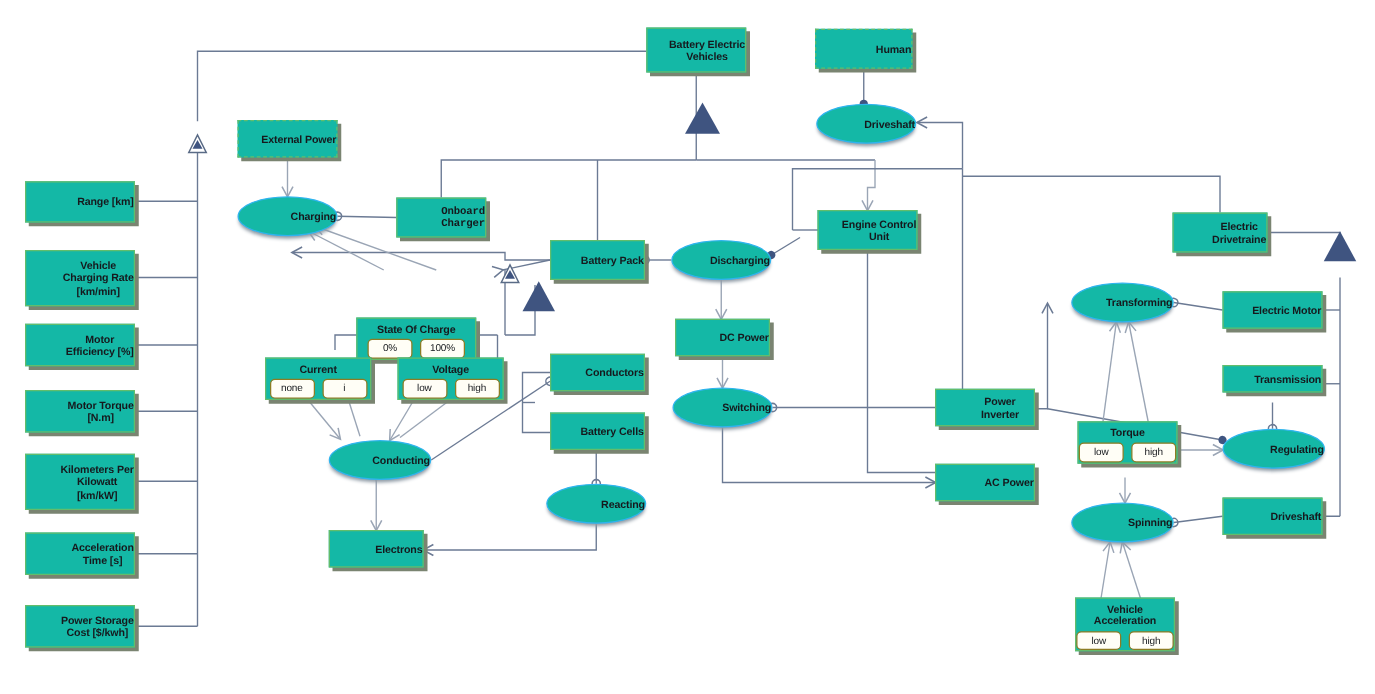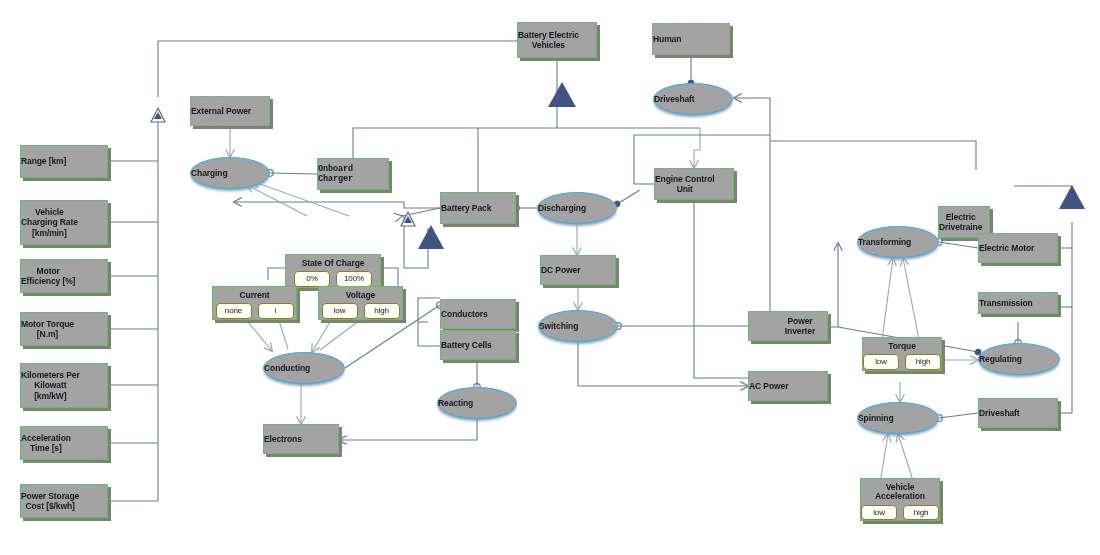--- a/index.html
+++ b/index.html
@@ -1,22 +1,22 @@
 <!DOCTYPE html>
 <html><head>
 <meta charset="utf-8">
 <style>
   html,body{margin:0;padding:0;background:#ffffff;}
   body{font-family:"Liberation Sans", sans-serif;}
   #canvas{position:relative;width:1100px;height:555px;background:#ffffff;overflow:hidden;}
   #wires{position:absolute;left:0;top:0;width:1100px;height:555px;}
 
-  .node{position:absolute;box-sizing:border-box;display:flex;align-items:center;justify-content:flex-start;
+  .node{position:absolute;box-sizing:border-box;display:flex;align-items:center;justify-content:flex-end;
         text-align:center;font-size:8.5px;font-weight:bold;color:#16191d;line-height:1.18;
-        letter-spacing:-0.1px;background:#a3a3a3;}
+        letter-spacing:-0.1px;background:#14b8a6;}
 
   .block{border:1.3px solid #63bd6b;box-shadow:3px 3px 0 0 #7a8471;}
   .block.dashed{border:1.4px dashed #63bd6b;}
   .ellipse{border:1.6px solid #2fb4ef;border-radius:50%;box-shadow:0 3px 3px -1px #8f9ba6;}
   .valbox{border:1.3px solid #63bd6b;box-shadow:3px 3px 0 0 #7a8471;
           display:block;padding-top:4px;}
   .valbox .vb-title{font-size:8.5px;font-weight:bold;color:#16191d;text-align:center;line-height:1.1;}
   .valbox .vb-slots{display:flex;justify-content:center;gap:6px;margin-top:3px;}
   .valbox .vb-slot{border:1.2px solid #8d7c23;border-radius:4px;background:#fffef6;
                    font-size:8px;font-weight:normal;color:#16191d;text-align:center;
@@ -189,27 +189,27 @@
     </div>
   <div class="node block" style="left: 317px; top: 158px; width: 72px; height: 32px; font-family: Liberation Mono, monospace;">
       <span>Onboard<br>Charger</span>
     </div>
   <div class="node block" style="left: 440px; top: 192px; width: 76px; height: 32px;">
       <span>Battery Pack</span>
     </div>
   <div class="node block" style="left: 654px; top: 168px; width: 80px; height: 32px;">
       <span>Engine Control<br>Unit</span>
     </div>
-  <div class="node block" style="left: 938px; top: 170px; width: 52px; height: 32px; margin-top: 36px;">
+  <div class="node block" style="left: 938px; top: 170px; width: 76px; height: 32px;">
       <span>Electric<br>Drivetraine</span>
     </div>
   <div class="node block" style="left: 540px; top: 255px; width: 76px; height: 30px;">
       <span>DC Power</span>
     </div>
-  <div class="node block" style="left: 440px; top: 283px; width: 76px; height: 30px; margin-top: 16px;">
+  <div class="node block" style="left: 440px; top: 283px; width: 76px; height: 30px;">
       <span>Conductors</span>
     </div>
   <div class="node block" style="left: 440px; top: 330px; width: 76px; height: 30px;">
       <span>Battery Cells</span>
     </div>
   <div class="node block" style="left: 978px; top: 233px; width: 80px; height: 30px;">
       <span>Electric Motor</span>
     </div>
   <div class="node block" style="left: 978px; top: 292px; width: 80px; height: 22px;">
       <span>Transmission</span>

